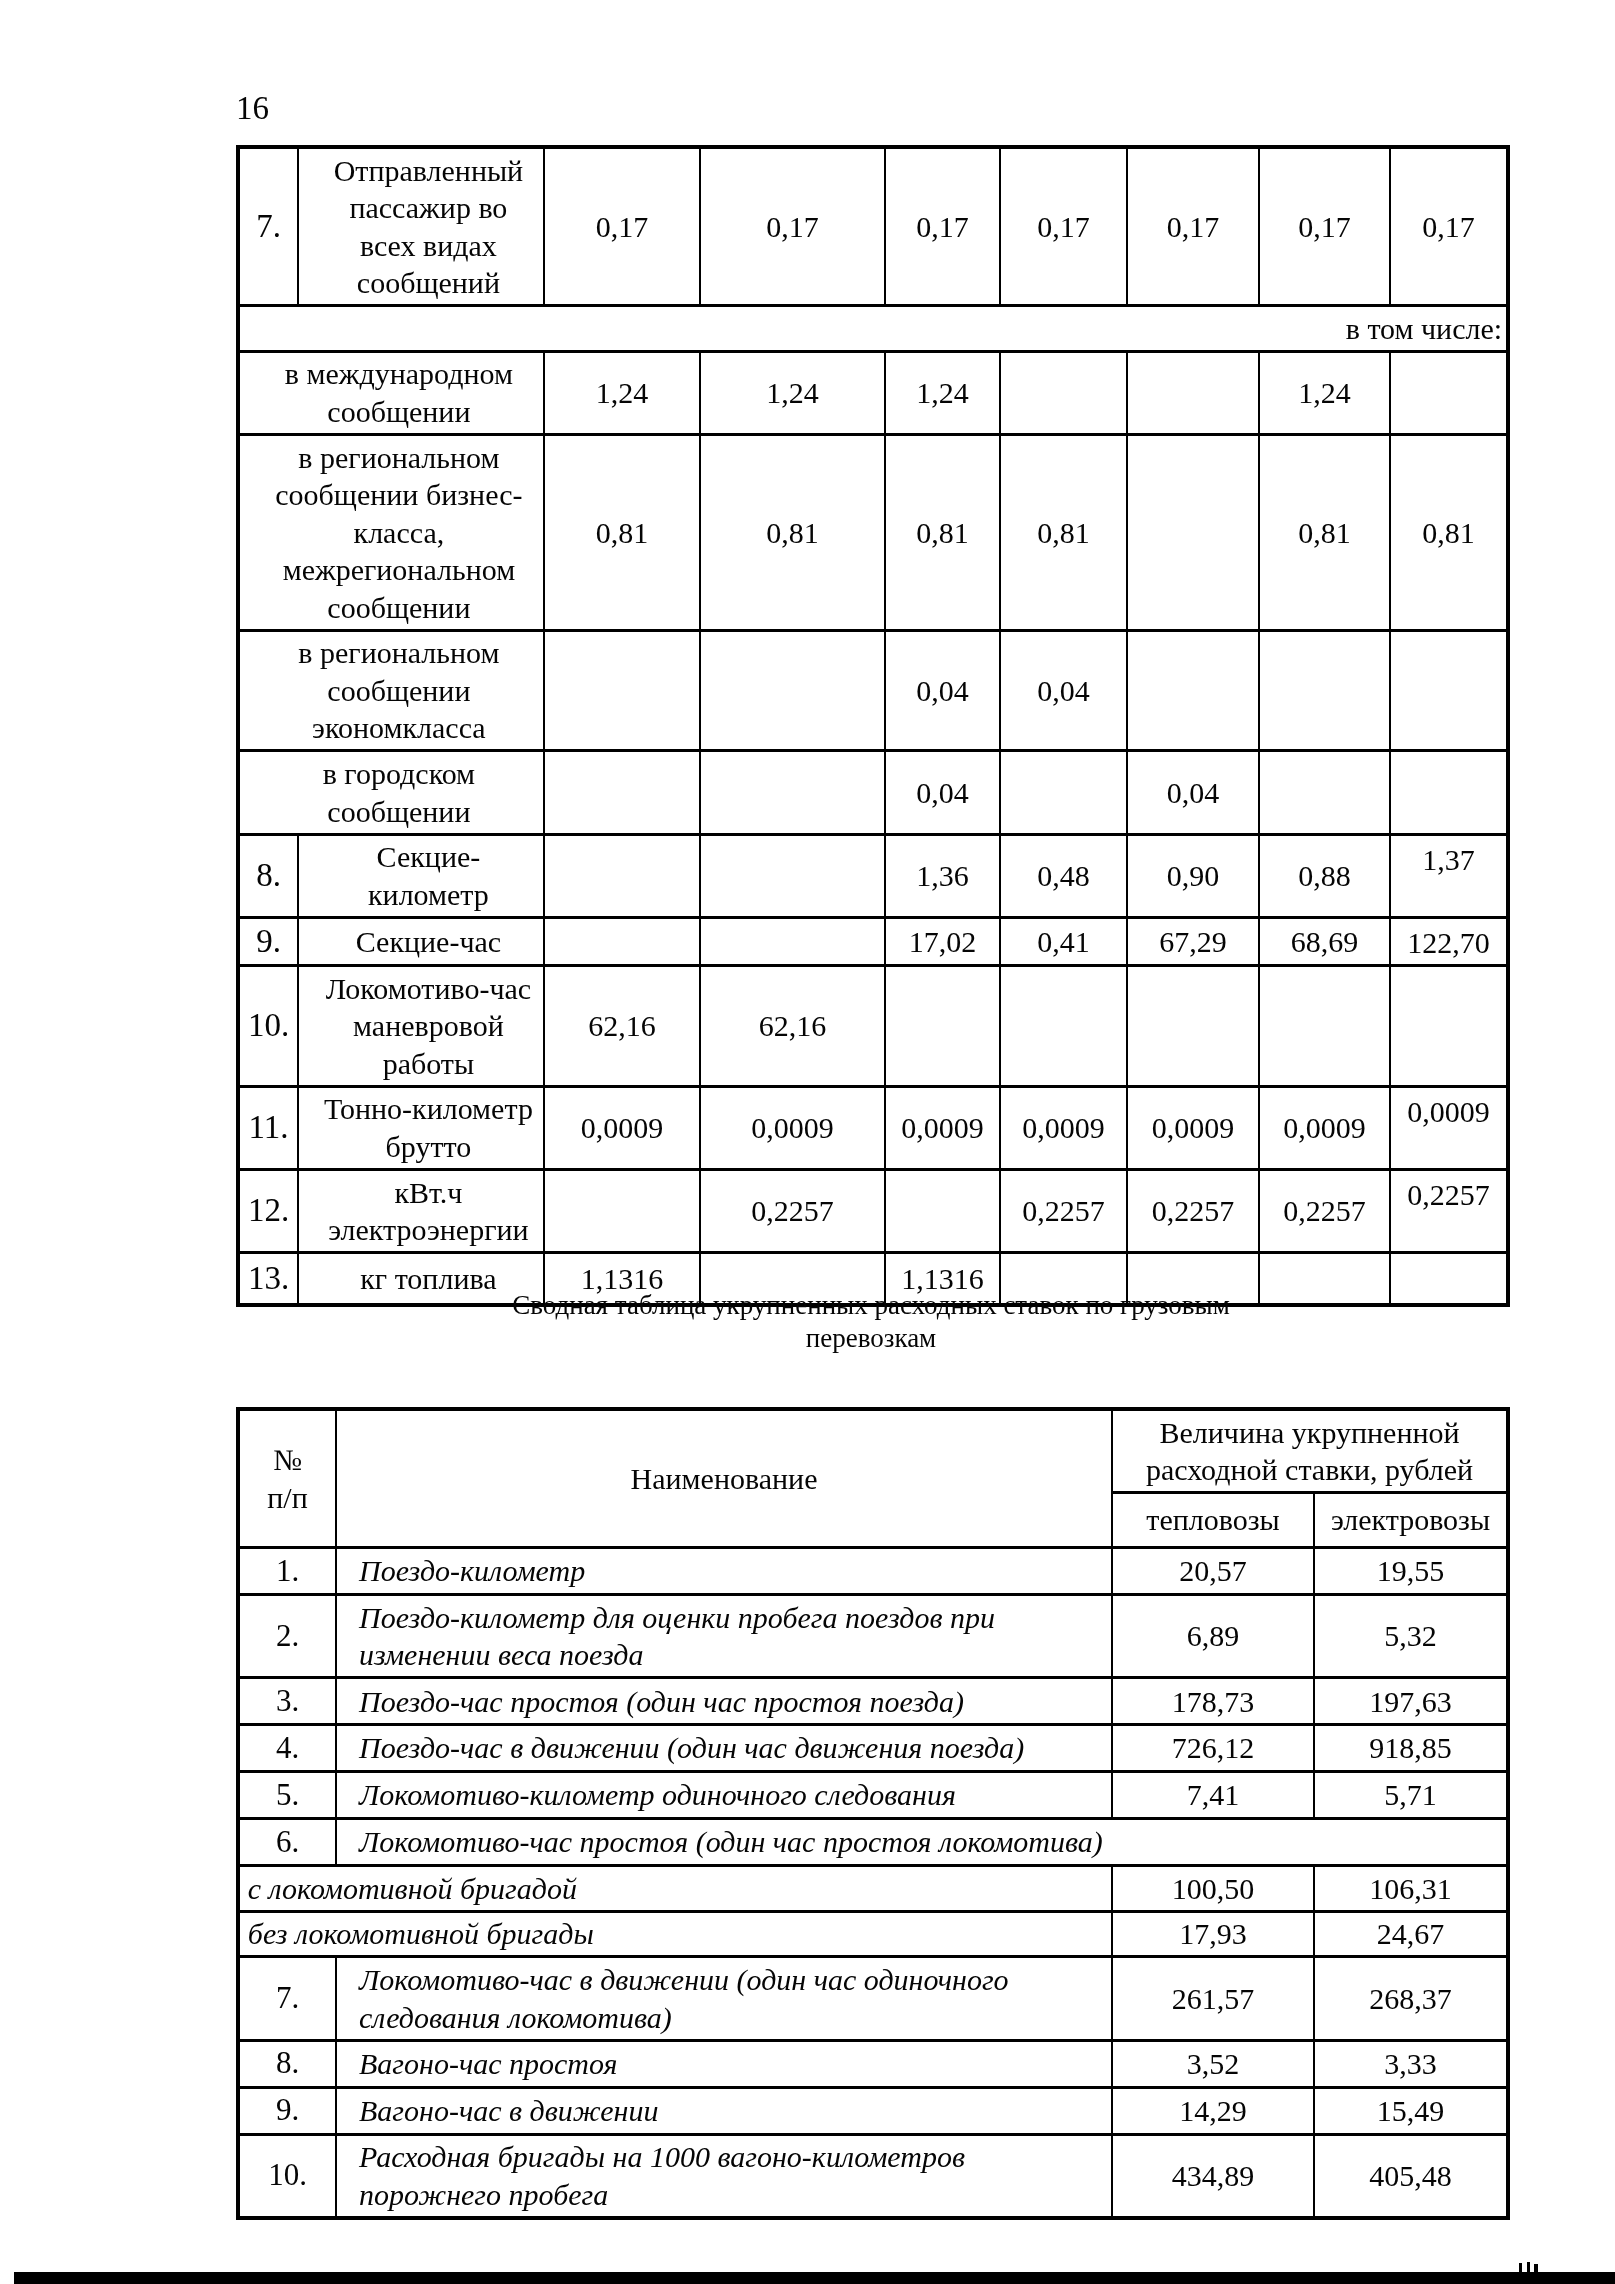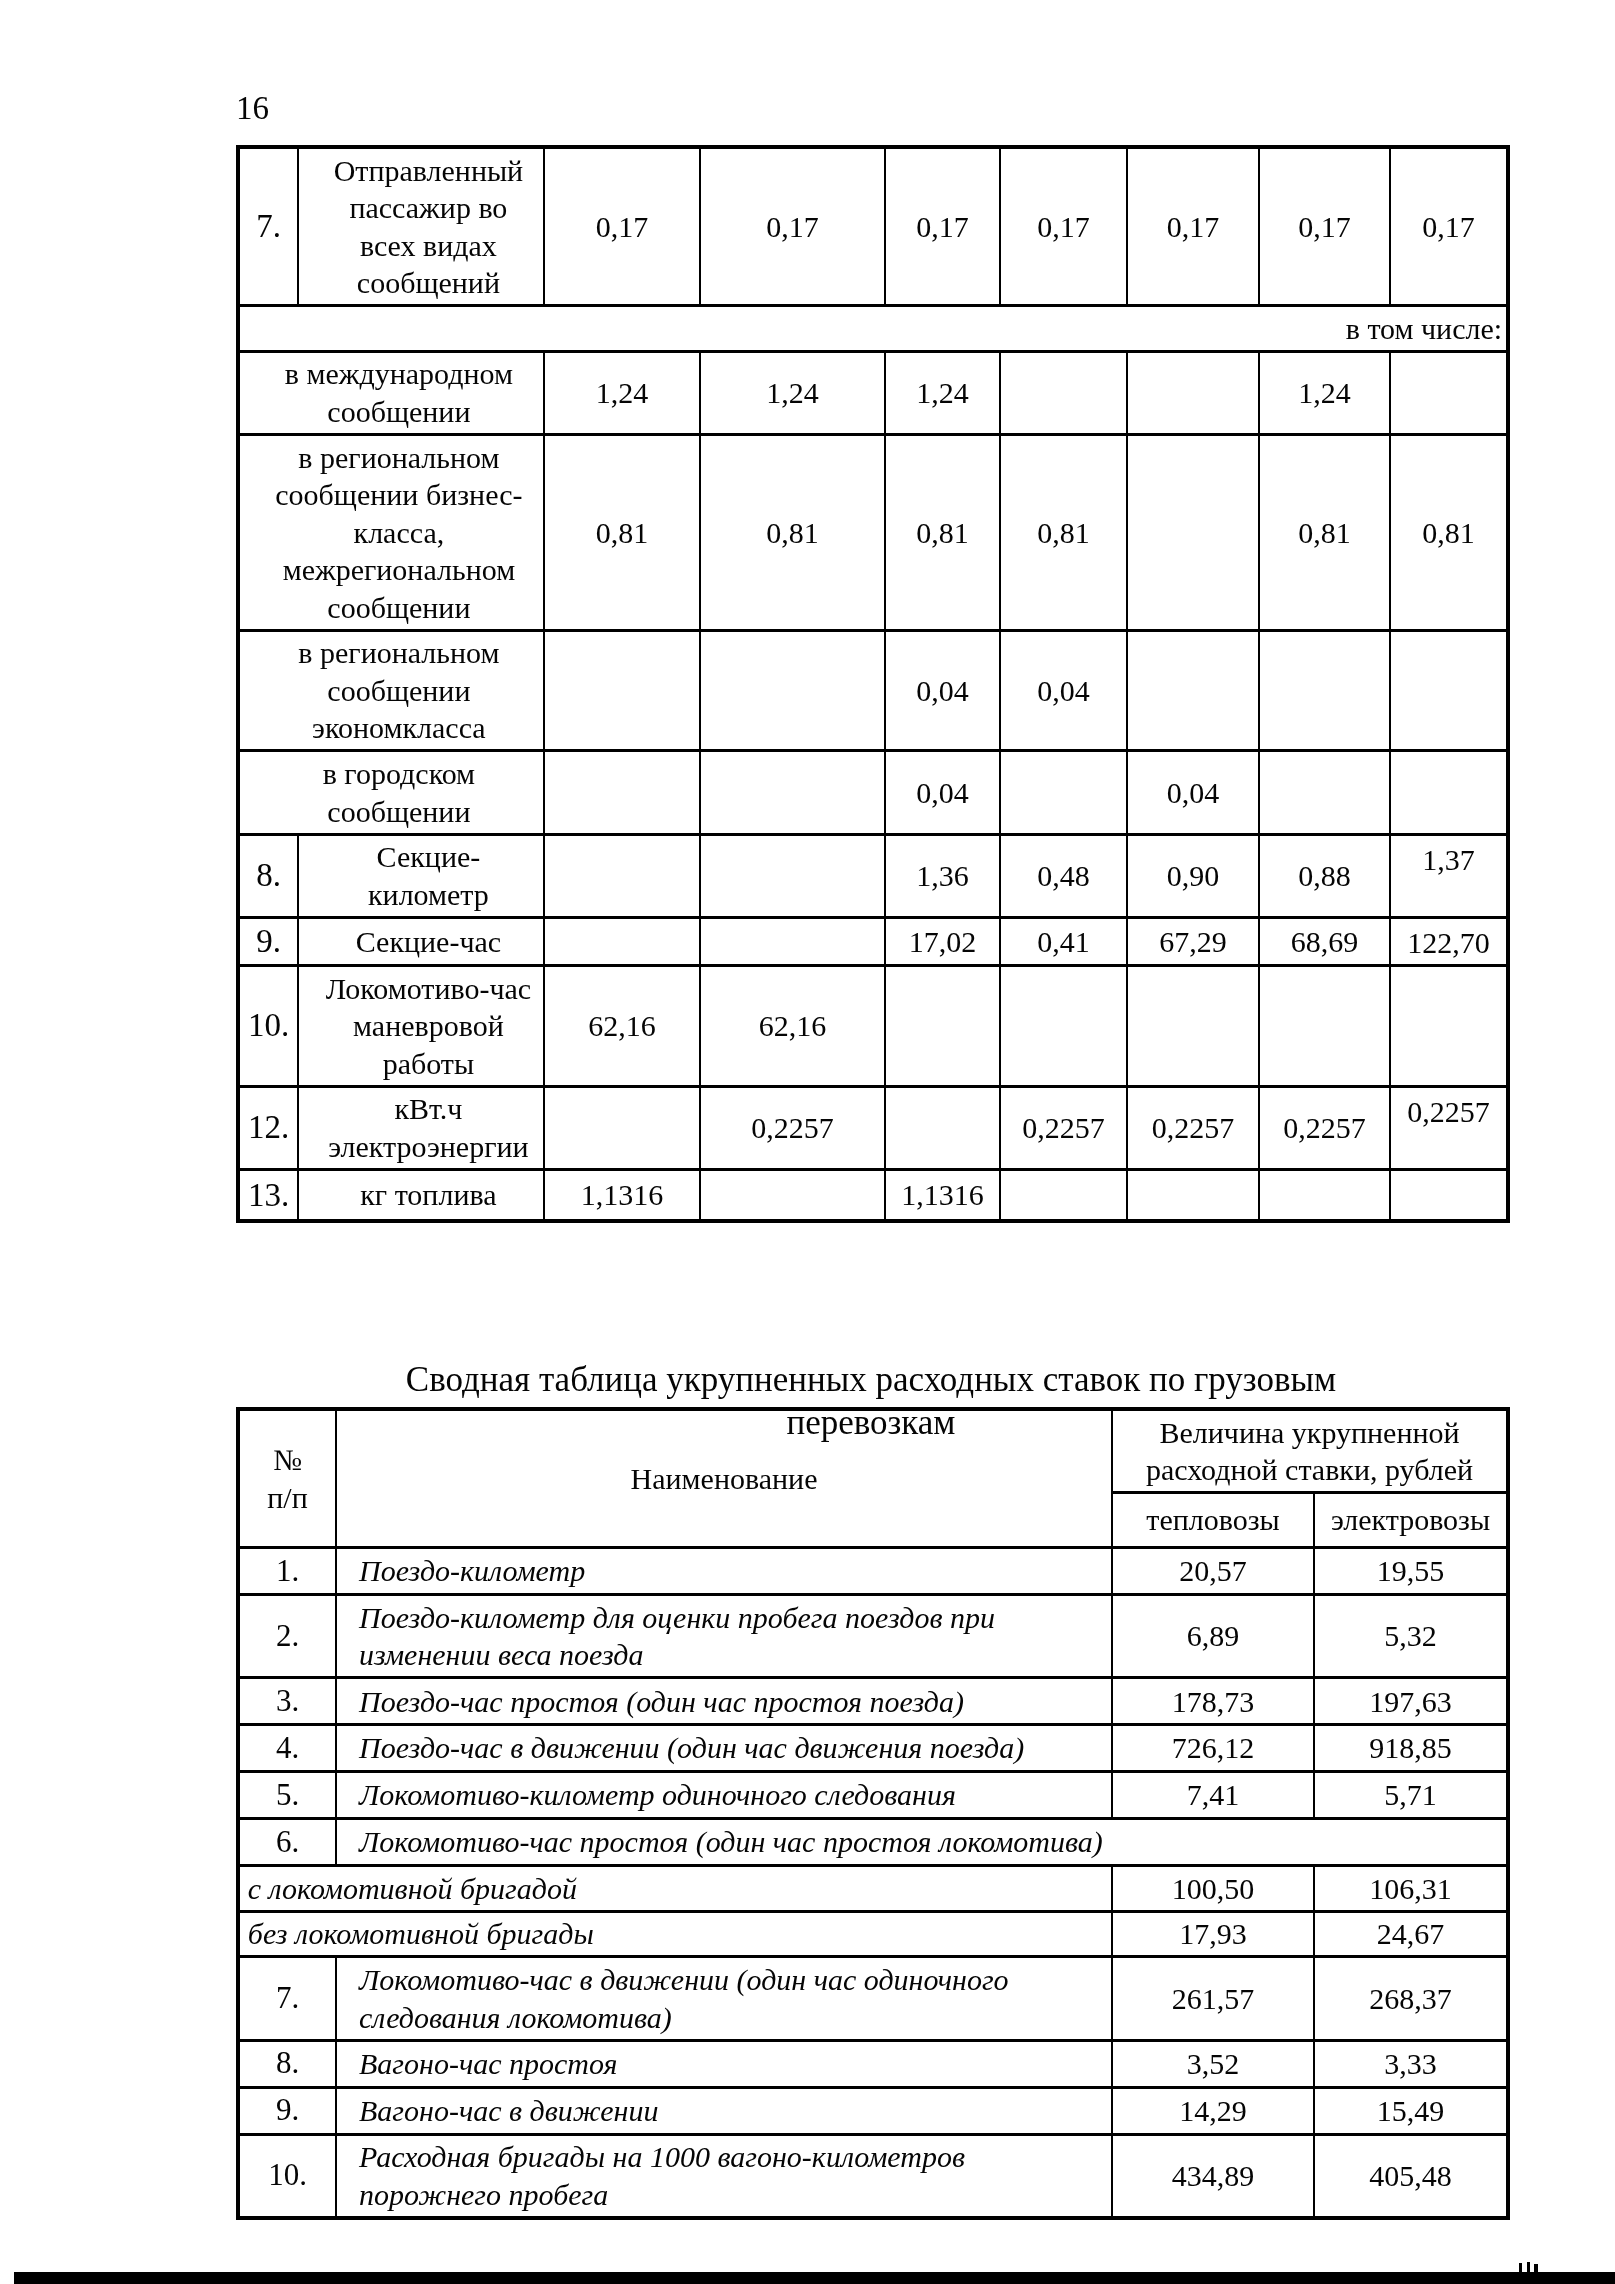--- a/index.html
+++ b/index.html
@@ -29,22 +29,22 @@
   .t1 td.num{font-size:33px;text-align:center;padding:0 1.3px;}
   .t1 td.name{text-align:center;padding-left:20px;padding-right:5.2px;}
   .t1 td.val{text-align:center;}
   .t1 td.vtop{vertical-align:top;padding-top:5.2px;}
   .t1 td.span-label{text-align:right;padding-left:9px;}
   .r7{height:147px}.rvt{height:40px}.rmz{height:81px}.rbz{height:186px}
   .rek{height:91px}.rgo{height:68px}.rs8{height:81px}.rs9{height:47px}
   .rl10{height:111px}.rt11{height:77px}.rkv{height:74px}.rkg{height:52px}
   
   .t2-title{
-    position:absolute;left:236px;top:1359px;width:1270px;
-    text-align:center;font-size:35px;line-height:1.22;
+    position:absolute;left:236px;top:1289px;width:1270px;
+    text-align:center;font-size:27px;line-height:1.22;
   }
   
   .t2{left:236px;top:1407px;width:1270px;border:4.6px solid #000;}
   .t2 td{text-align:center;}
   .t2 td.name{text-align:left;padding-left:22px;padding-right:6.5px;font-style:italic;}
   .t2 td.flush{text-align:left;padding-left:7.8px;}
   .t2 td.num{font-size:31px;}
   .h1{height:73px}.h2{height:55px}
   .r-s{height:40px}.r-d{height:77px}.r6h{height:38px}.bri{height:42px}.r10h{height:78px}
   
@@ -154,20 +154,31 @@
         <td class="num">10.</td>
         <td class="name">Локомотиво-час маневровой работы</td>
         <td class="val">62,16</td>
         <td class="val">62,16</td>
         <td class="val"></td>
         <td class="val"></td>
         <td class="val"></td>
         <td class="val"></td>
         <td class="val"></td>
       </tr>
+      <tr class="rt11">
+        <td class="num">11.</td>
+        <td class="name">Тонно-километр брутто</td>
+        <td class="val">0,0009</td>
+        <td class="val">0,0009</td>
+        <td class="val">0,0009</td>
+        <td class="val">0,0009</td>
+        <td class="val">0,0009</td>
+        <td class="val">0,0009</td>
+        <td class="val vtop">0,0009</td>
+      </tr>
       <tr class="rkv">
         <td class="num">12.</td>
         <td class="name">кВт.ч электроэнергии</td>
         <td class="val"></td>
         <td class="val">0,2257</td>
         <td class="val"></td>
         <td class="val">0,2257</td>
         <td class="val">0,2257</td>
         <td class="val">0,2257</td>
         <td class="val vtop">0,2257</td>

